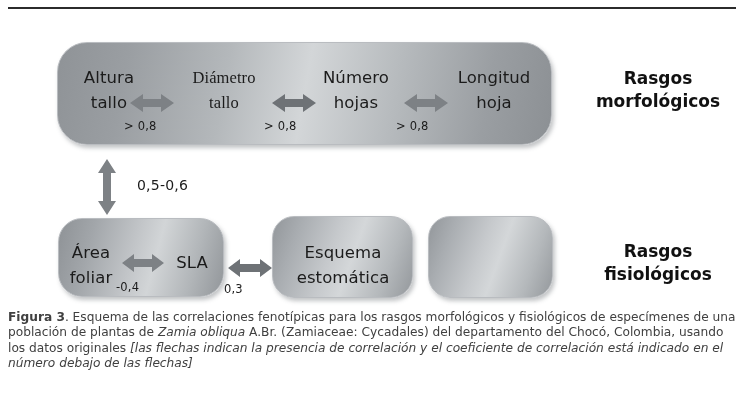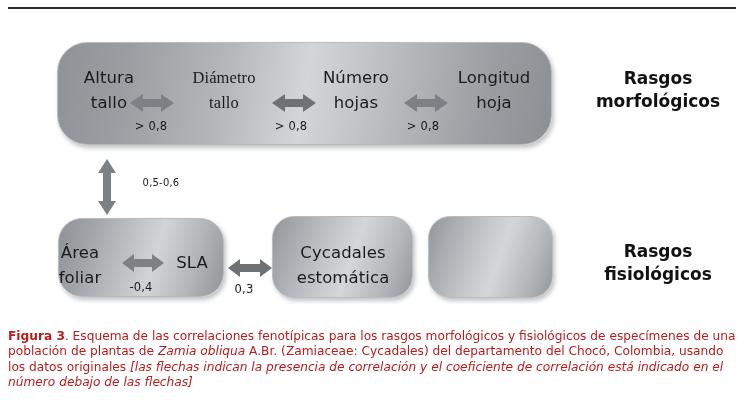--- a/index.html
+++ b/index.html
@@ -115,21 +115,21 @@
     line-height: 25px;
     color: #1b1b1b;
     white-space: pre-line;
     letter-spacing: 0.1px;
   }
   #label-altura      { left: 68px;  top: 53px;  width: 82px; }
   #label-diametro    { left: 170px; top: 53px;  width: 108px; font-family: Liberation Serif, serif; }
   #label-numero      { left: 310px; top: 53px;  width: 92px; }
   #label-longitud    { left: 444px; top: 53px;  width: 100px; }
 
-  #label-area-foliar { left: 47px;  top: 228px; width: 66px; }
+  #label-area-foliar { left: 58px;  top: 228px; width: 66px; }
   #label-sla         { left: 164px; top: 238px; width: 56px; }
   #label-densidad    { left: 278px; top: 228px; width: 130px; }
   #label-clorofila   { left: 436px; top: 228px; width: 110px; }
 
   
   .group-heading {
     position: absolute;
     font-weight: bold;
     font-size: 17px;
     line-height: 23px;
@@ -149,39 +149,39 @@
   #arrow-numero-longitud  { left: 404px; top: 80px; }
   #arrow-area-sla         { left: 122px; top: 240px; }
   #arrow-sla-densidad     { left: 228px; top: 246px; }
   #arrow-vertical         { left: 96px;  top: 147px; }
 
   
   .coef-label {
     position: absolute;
     font-size: 11.5px;
     color: #1b1b1b;
-    text-align: center;
+    text-align: left;
     letter-spacing: 0.2px;
   }
   #coef-altura-diametro { left: 124px; top: 107px; width: 54px; }
   #coef-diametro-numero { left: 264px; top: 107px; width: 54px; }
   #coef-numero-longitud { left: 396px; top: 107px; width: 54px; }
   #coef-area-sla        { left: 116px; top: 268px; width: 50px; }
   #coef-sla-densidad    { left: 224px; top: 270px; width: 40px; }
-  #coef-vertical        { left: 126px; top: 165px; width: 70px; text-align: center; font-size: 10px; }
+  #coef-vertical        { left: 118px; top: 165px; width: 70px; text-align: right; font-size: 14px; }
 
   
   #caption {
     position: absolute;
     left: 8px;
-    top: 329px;
+    top: 310px;
     width: 728px;
     font-size: 12.2px;
     line-height: 15.4px;
-    color: #b91c1c;
+    color: #404040;
     text-align: left;
   }
   #caption .fig-num { font-weight: bold; }
   .ital { font-style: italic; }
 </style>
 </head>
 <body>
 
 <div id="top-rule"></div>
 
@@ -225,21 +225,21 @@
   </div>
   <div class="coef-label" id="coef-vertical">0,5-0,6</div>
 
   <div class="trait-box" id="box-area-sla"></div>
   <div class="trait-box" id="box-densidad"></div>
   <div class="trait-box" id="box-clorofila"></div>
 
   <div class="node-label" id="label-area-foliar">Área
 foliar</div>
   <div class="node-label" id="label-sla">SLA</div>
-  <div class="node-label" id="label-densidad">Cycadales
+  <div class="node-label" id="label-densidad">Esquema
 estomática</div>
 
   <div class="arrow" id="arrow-area-sla">
     <svg width="42" height="22" viewBox="0 0 42 22">
       <polygon points="0,11 12,2 12,7 30,7 30,2 42,11 30,20 30,15 12,15 12,20" fill="#7d8185"></polygon>
     </svg>
   </div>
   <div class="arrow" id="arrow-sla-densidad">
     <svg width="44" height="20" viewBox="0 0 44 20">
       <polygon points="0,10 12,1 12,6 32,6 32,1 44,10 32,19 32,14 12,14 12,19" fill="#6e7276"></polygon>

